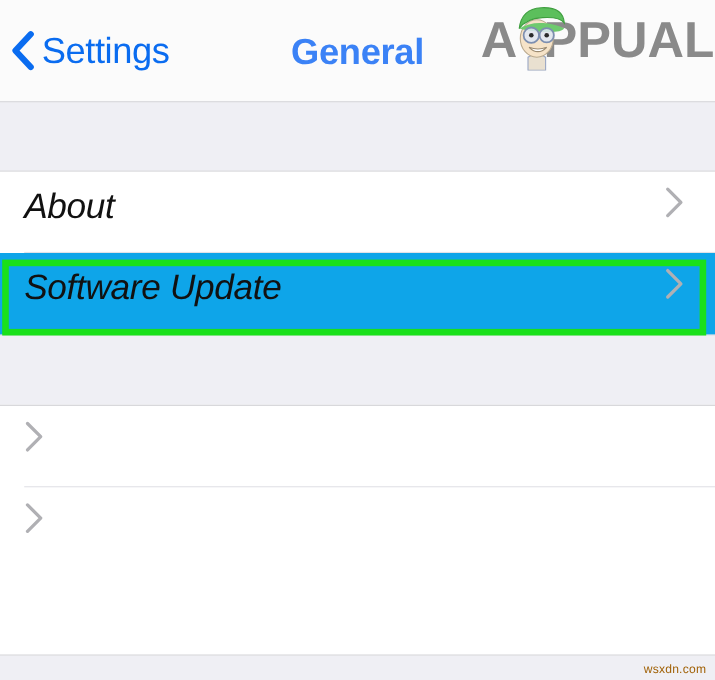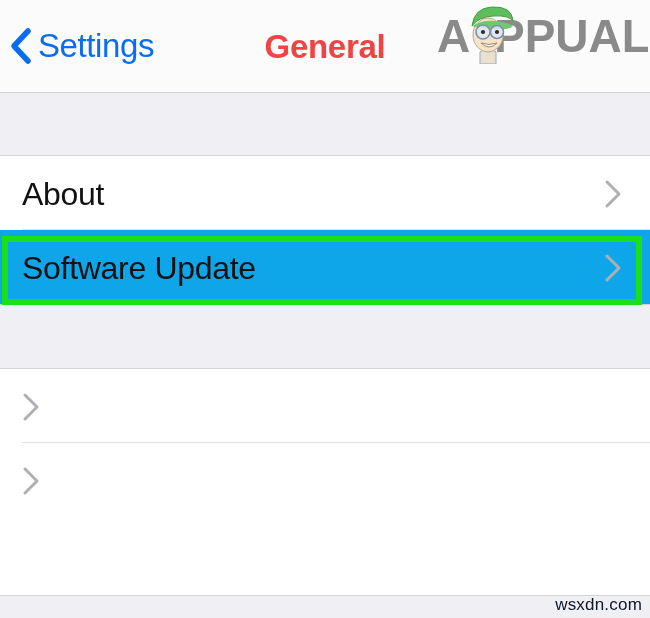--- a/index.html
+++ b/index.html
@@ -56,21 +56,21 @@
     white-space: nowrap;
   }
   .nav-title {
     position: absolute;
     left: 0;
     top: 28px;
     width: 650px;
     text-align: center;
     font-size: 33px;
     font-weight: bold;
-    color: #ef4444;
+    color: #3b82f6;
     letter-spacing: -0.3px;
     line-height: 38px;
   }
 
   
   .logo-watermark {
     position: absolute;
     right: 2px;
     top: 2px;
     width: 212px;
@@ -93,25 +93,26 @@
     border-bottom: 1px solid #d4d4d8;
     box-sizing: border-box;
   }
   #section-1 { top: 155px; height: 150px; }
   #section-2 { top: 368px; height: 228px; }
 
   .row {
     position: relative;
     height: 74px;
     display: flex;
-    align-items: center;
-    padding: 1px 20px 0 22px;
+    align-items: flex-start;
+    padding: 13px 20px 0 22px;
     box-sizing: border-box;
     cursor: pointer;
     background: transparent;
+    font-style: italic;
   }
   .row.pressed {
     background: #0ea5e9;
   }
   .row-label {
     font-size: 32px;
     color: #111111;
     letter-spacing: -0.3px;
     line-height: 36px;
     flex: 1 1 auto;
@@ -143,22 +144,22 @@
     box-sizing: border-box;
     pointer-events: none;
     z-index: 5;
   }
 
   
   .site-watermark {
     position: absolute;
     right: 8px;
     bottom: 3px;
-    font-size: 17px;
-    color: #0f172a;
+    font-size: 11px;
+    color: #a16207;
     letter-spacing: 0.2px;
   }
 </style>
 </head>
 <body>
 
 <div id="screen">
 
   <div class="navbar">
 

